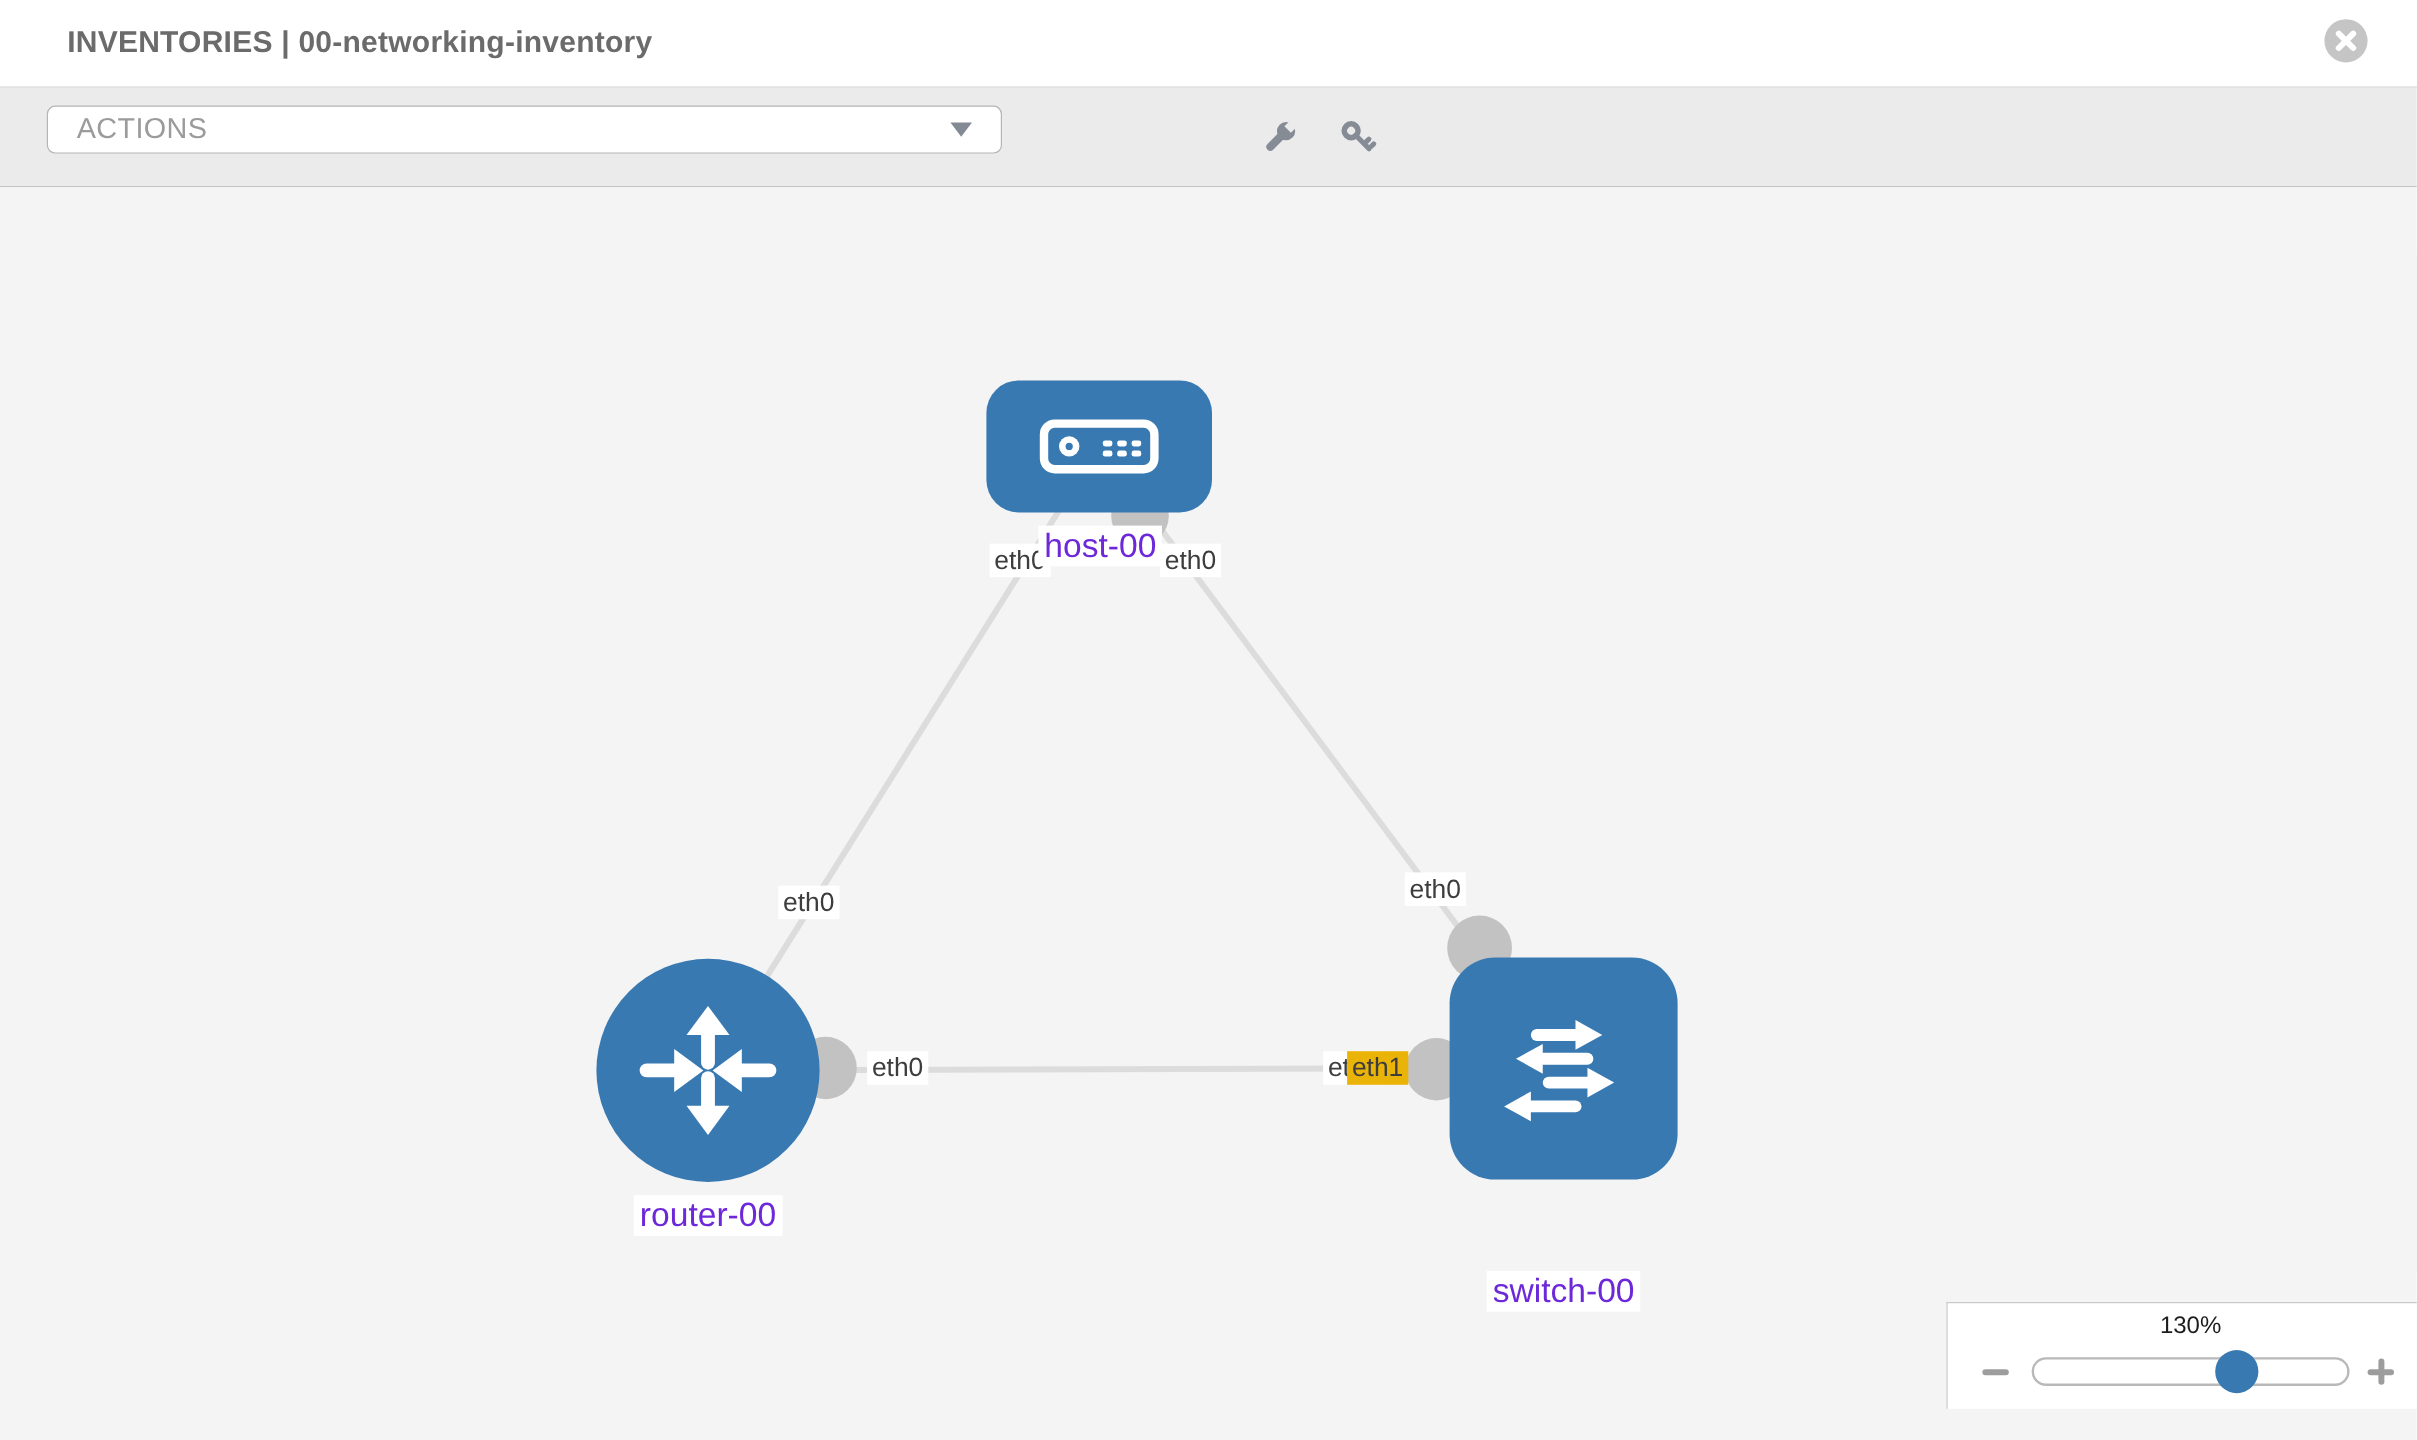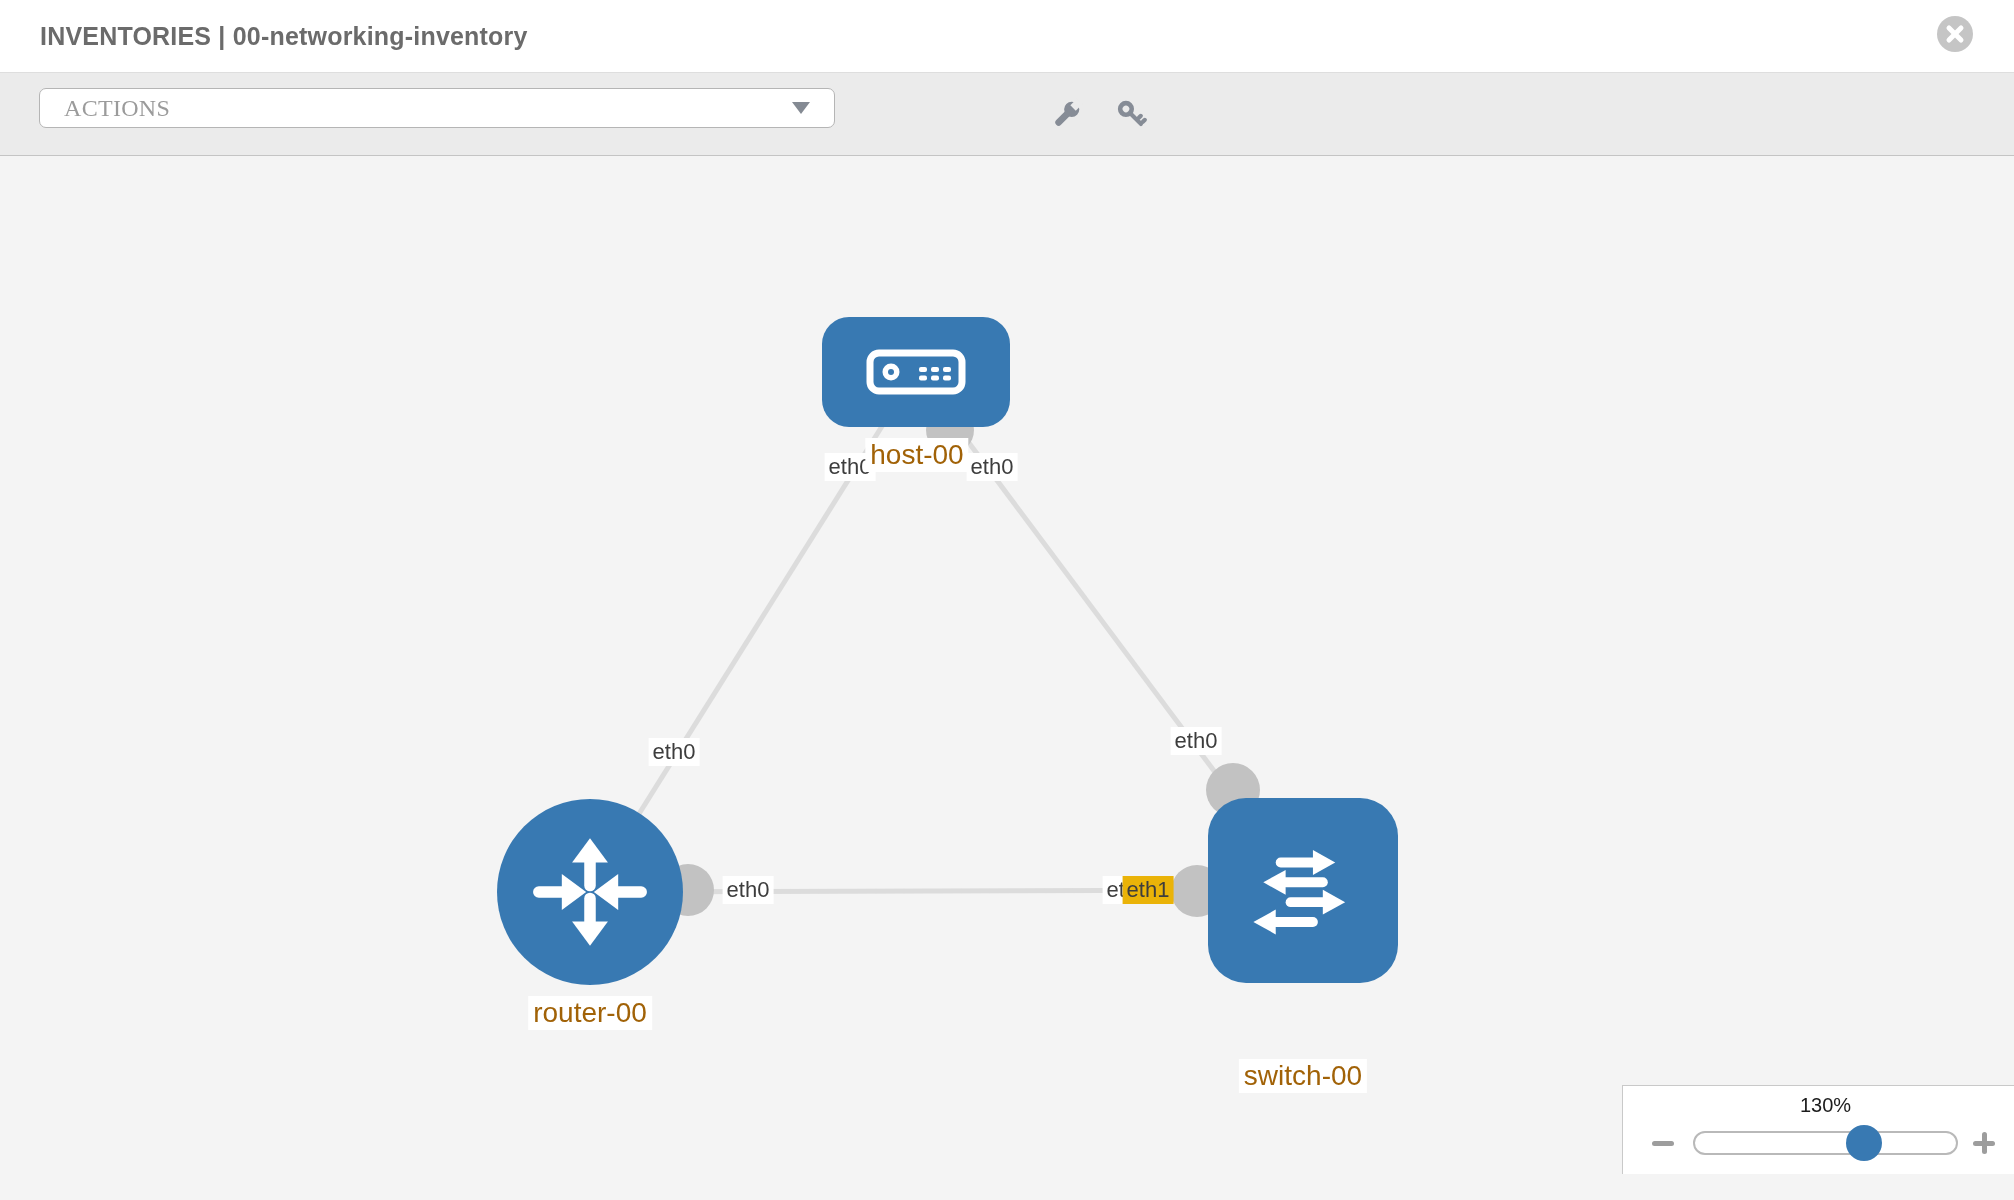--- a/index.html
+++ b/index.html
@@ -1,49 +1,49 @@
 <!DOCTYPE html>
 <html><head>
 <meta charset="utf-8">
 <style>
   * { margin:0; padding:0; box-sizing:border-box; }
   html,body { width:2014px; height:1200px; font-family:"Liberation Sans", sans-serif; background:#fff; overflow:hidden; }
   #app { position:relative; width:2014px; height:1200px; }
 
   
   .header { position:absolute; left:0; top:0; width:2014px; height:72px; background:#fff; }
-  .page-title { position:absolute; left:40px; top:50%; transform:translateY(-50%);
+  .page-title { position:absolute; left:56px; top:50%; transform:translateY(-50%);
                 font-size:25px; font-weight:700; color:#6b6b6b; letter-spacing:.2px; }
   .close-btn { position:absolute; left:1937px; top:16px; width:36px; height:36px; border-radius:50%;
                background:#c5c5c5; display:flex; align-items:center; justify-content:center; cursor:pointer; }
 
   
   .toolbar { position:absolute; left:0; top:72px; width:2014px; height:84px; background:#ebebeb;
              border-top:1px solid #dedede; border-bottom:1px solid #c4c4c4; }
   .dropdown { position:absolute; top:15px; height:40px; background:#fff; border:1px solid #b5b5b5;
-              border-radius:7px; display:flex; align-items:center; padding:0 24px; cursor:pointer;font-family:Liberation Serif, serif; }
+              border-radius:7px; display:flex; align-items:center; padding:0 24px; cursor:pointer; }
   .dropdown .dd-label { font-size:24px; color:#9b9b9b; letter-spacing:.3px; flex:1; }
   .caret { width:0; height:0; border-left:9px solid transparent; border-right:9px solid transparent;
            border-top:12px solid #848a93; }
   .actions-dd { left:39px;  width:796px; }
   .search-dd  { left:1183px; width:797px; }
   .tool-icon-btn { position:absolute; top:23px; width:40px; height:40px; display:flex;
                    align-items:center; justify-content:center; cursor:pointer; }
   .wrench-pos { left:1045px; } .key-pos { left:1113px; }
 
   
   .canvas { position:absolute; left:0; top:156px; width:2014px; height:1044px; background:#f4f4f4; }
   .links-layer { position:absolute; left:0; top:0; }
 
   .node { position:absolute; background:#3879b2; display:flex; align-items:center; justify-content:center; cursor:pointer; }
   .node-host   { left:822px;  top:161px; width:188px; height:110px; border-radius:27px; }
   .node-router { left:497px;  top:643px; width:186px; height:186px; border-radius:50%; }
   .node-switch { left:1208px; top:642px; width:190px; height:185px; border-radius:38px; }
 
-  .node-label { position:absolute; transform:translate(-50%,-50%); background:#fff; color:#a16207;
+  .node-label { position:absolute; transform:translate(-50%,-50%); background:#fff; color:#6d28d9;
                 font-size:28px; padding:1px 5px; white-space:nowrap; }
   .if-label { position:absolute; transform:translate(-50%,-50%); background:#fff; color:#3d3d3d;
               font-size:22px; padding:1px 4px; white-space:nowrap; }
 
   .if-overlap { position:absolute; transform:translate(-50%,-50%); white-space:nowrap; }
   .if-overlap .under { position:absolute; left:0; top:0; background:#fff; color:#3d3d3d;
                        font-size:22px; padding:1px 4px; z-index:0; }
   .if-overlap .over  { position:relative; display:inline-block; margin-left:20px; background:#eab308;
                        color:#3d3d3d; font-size:22px; padding:1px 4px; z-index:1; }
 

